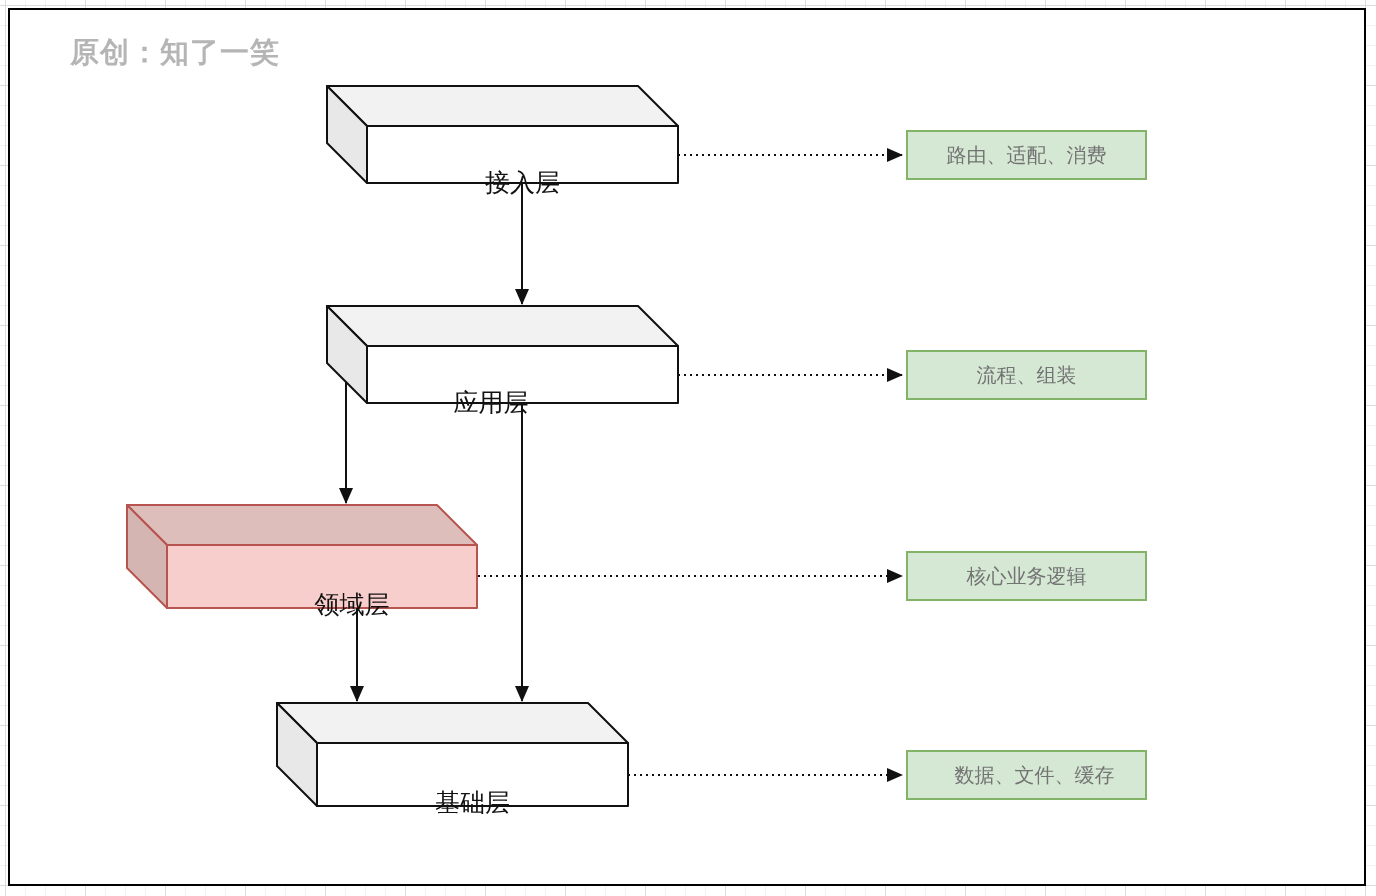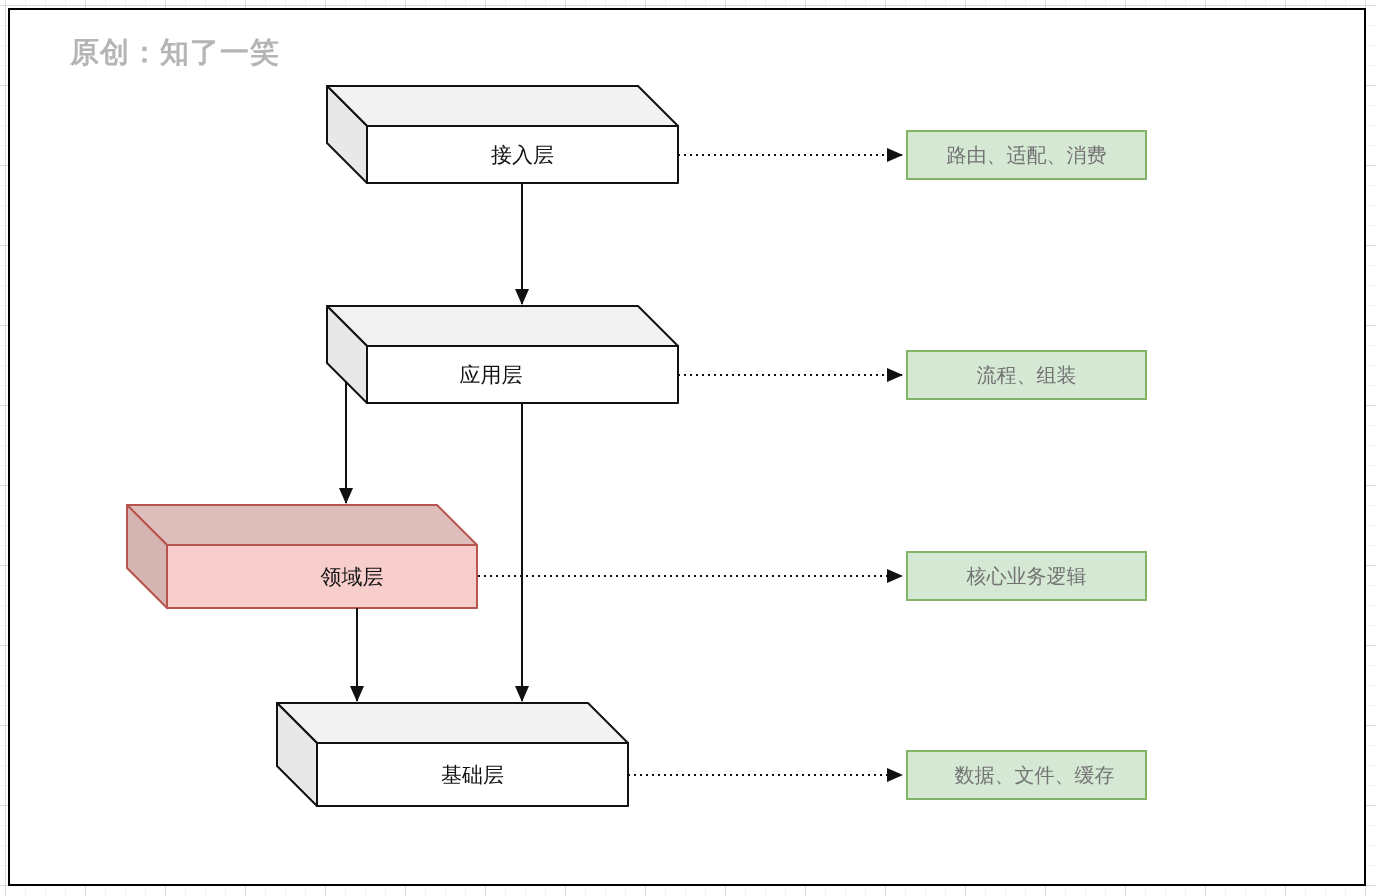--- a/index.html
+++ b/index.html
@@ -31,22 +31,23 @@
     font-size: 29px; font-weight: bold; color: #b5b5b5;
     letter-spacing: 1px;
     user-select: none;
   }
   svg.diagram {
     position: absolute; left: 0; top: 0; width: 1376px; height: 896px;
   }
   .cube-label {
     position: absolute;
     display: flex; align-items: center; justify-content: center;
-    font-size: 21px; color: #111111;
+    font-size: 25px; color: #111111;
     pointer-events: none;
+    margin-top: 28px;
   }
   .desc-box {
     position: absolute;
     width: 241px; height: 50px;
     background: #d5e8d4;
     border: 2px solid #82b366;
     display: flex; align-items: center; justify-content: center;
     font-size: 20px; color: #737373;
   }
 </style>

